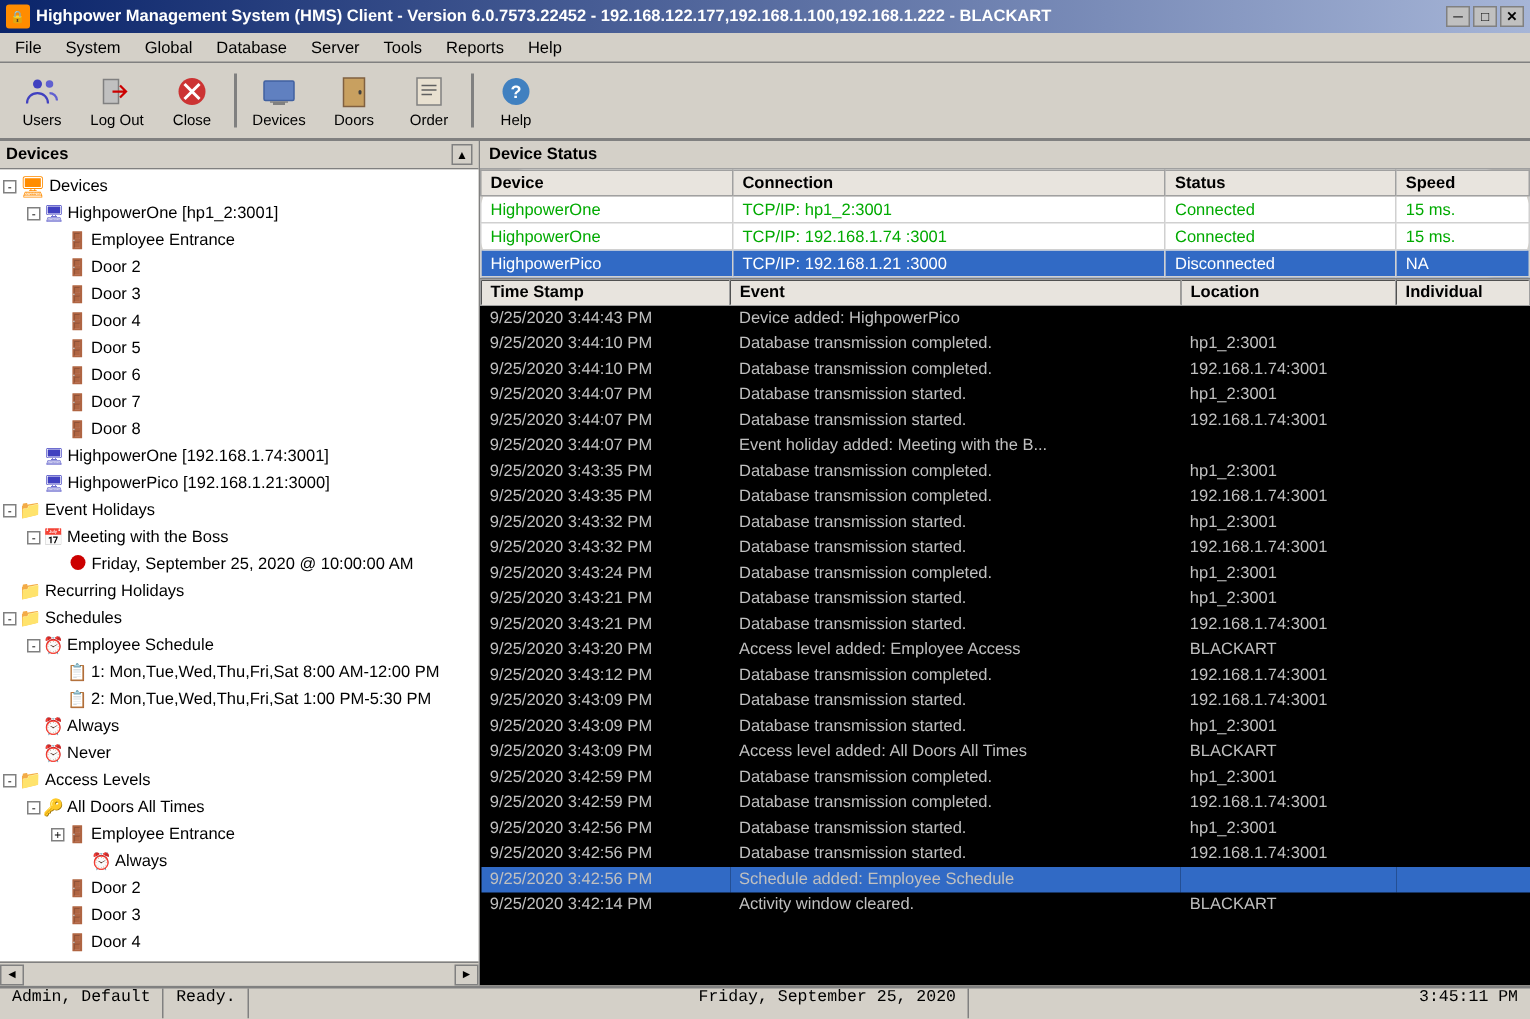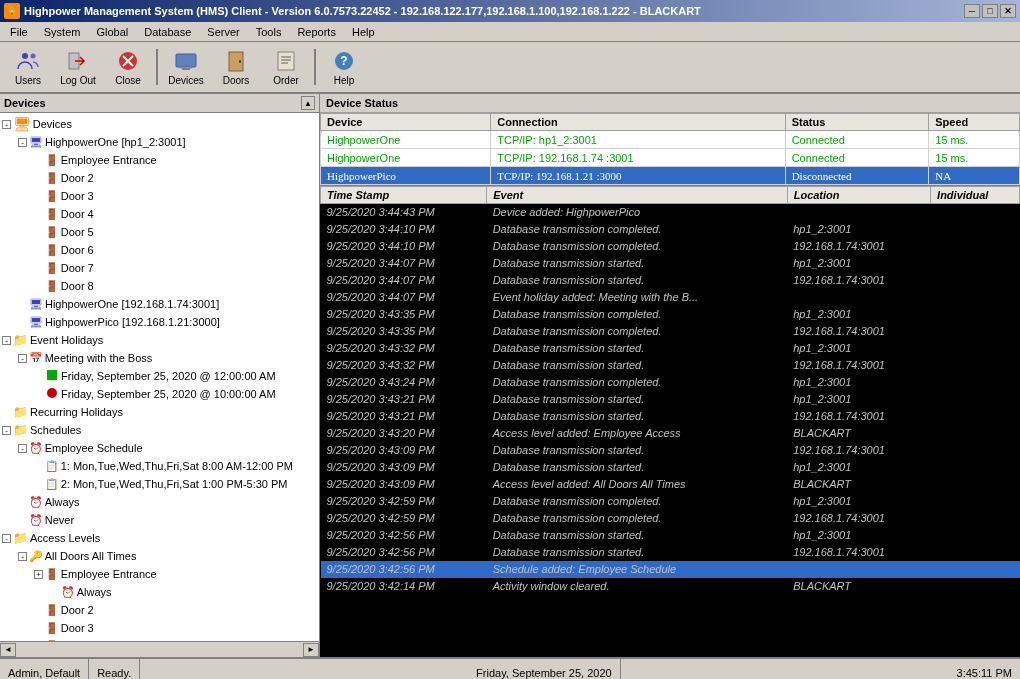--- a/index.html
+++ b/index.html
@@ -32,35 +32,35 @@
     
     #right-panel { flex: 1; display: flex; flex-direction: column; background: #d4d0c8; }
     
     
     #device-status { background: #d4d0c8; border-bottom: 1px solid #808080; }
     #device-status-header { background: #d4d0c8; padding: 3px 6px; font-weight: bold; font-size: 11px; border-bottom: 1px solid #a0a0a0; }
     #device-status-table { width: 100%; border-collapse: collapse; background: white; border-radius: 29px; }
     #device-status-table th { background: #e8e4de; border: 1px solid #a0a0a0; padding: 2px 6px; text-align: left; font-size: 11px; font-weight: bold; }
     #device-status-table td { border: 1px solid #d0d0d0; padding: 1px 6px; font-size: 11px; height: 18px; }
     .row-selected-blue { background: #316ac5; color: white; }
-    .row-selected-blue td { color: white; font-family: Liberation Serif, serif; }
+    .row-selected-blue td { color: white; }
     
     
     #activity { flex: 1; display: flex; flex-direction: column; overflow: hidden; }
     #activity-header { background: #d4d0c8; padding: 3px 6px; font-weight: bold; font-size: 11px; border-bottom: 1px solid #a0a0a0; border-top: 2px solid #808080; }
     #activity-table-container { flex: 1; overflow-y: auto; background: black; }
-    #activity-table { width: 100%; border-collapse: collapse; font-style: italic; }
+    #activity-table { width: 100%; border-collapse: collapse; }
     #activity-table th { background: #e8e4de; border: 1px solid #a0a0a0; padding: 2px 6px; text-align: left; font-size: 11px; font-weight: bold; color: black; position: sticky; top: 0; }
     #activity-table td { padding: 1px 6px; font-size: 11px; height: 17px; color: #c0c0c0; border-bottom: none; }
     .activity-row-highlighted { background: #316ac5; }
     .activity-row-highlighted td { color: white; }
     
     
     #status-bar { background: #d4d0c8; border-top: 2px solid #808080; height: 22px; display: flex; align-items: center; font-size: 11px; }
-    .status-segment { padding: 0 8px; border-right: 1px solid #808080; height: 100%; display: flex; align-items: flex-end; }
+    .status-segment { padding: 0 8px; border-right: 1px solid #808080; height: 100%; display: flex; align-items: flex-start; font-family: Liberation Mono, monospace; }
     .status-segment:last-child { border-right: none; margin-left: auto; }
     
     #activity-table-container::-webkit-scrollbar { width: 14px; }
     #activity-table-container::-webkit-scrollbar-track { background: #d4d0c8; }
     #activity-table-container::-webkit-scrollbar-thumb { background: #a0a0a0; border: 1px solid #808080; }
     
     .panel-wrapper { display: flex; flex-direction: column; width: 320px; border-right: 1px solid #808080; }
     .panel-header-row { background: #d4d0c8; border-bottom: 1px solid #808080; padding: 2px 4px; display: flex; align-items: center; justify-content: space-between; }
     .panel-header-row span { font-weight: bold; font-size: 11px; }
     .panel-scroll-btn { width: 14px; height: 14px; background: #d4d0c8; border: 1px solid #808080; cursor: pointer; display: flex; align-items: center; justify-content: center; font-size: 8px; }
@@ -250,26 +250,20 @@
     <span style="display:inline-block;width:0px;flex-shrink:0;"></span>
     <span style="display:inline-block;width:9px;height:9px;border:1px solid #808080;background:#fff;text-align:center;line-height:7px;font-size:8px;cursor:pointer;flex-shrink:0;">-</span>
     <span style="margin:0 2px;flex-shrink:0;"><span style="color:#ffcc00;font-size:12px;">📁</span></span>
     <span class="tree-label" style="font-size:11px;">Event Holidays</span>
   </div>
           <div class="tree-item">
     <span style="display:inline-block;width:16px;flex-shrink:0;"></span>
     <span style="display:inline-block;width:9px;height:9px;border:1px solid #808080;background:#fff;text-align:center;line-height:7px;font-size:8px;cursor:pointer;flex-shrink:0;">-</span>
     <span style="margin:0 2px;flex-shrink:0;"><span style="color:#4040ff;font-size:11px;">📅</span></span>
     <span class="tree-label" style="font-size:11px;">Meeting with the Boss</span>
-  </div>
-          <div class="tree-item">
-    <span style="display:inline-block;width:32px;flex-shrink:0;"></span>
-    <span style="display:inline-block;width:9px;flex-shrink:0;"></span>
-    <span style="margin:0 2px;flex-shrink:0;"><span style="display:inline-block;width:10px;height:10px;background:#00aa00;border-radius:50;margin:0 2px;"></span></span>
-    <span class="tree-label" style="font-size:11px;">Friday, September 25, 2020 @ 12:00:00 AM</span>
   </div>
           <div class="tree-item">
     <span style="display:inline-block;width:32px;flex-shrink:0;"></span>
     <span style="display:inline-block;width:9px;flex-shrink:0;"></span>
     <span style="margin:0 2px;flex-shrink:0;"><span style="display:inline-block;width:10px;height:10px;background:#cc0000;border-radius:50%;margin:0 2px;"></span></span>
     <span class="tree-label" style="font-size:11px;">Friday, September 25, 2020 @ 10:00:00 AM</span>
   </div>
           <div class="tree-item">
     <span style="display:inline-block;width:0px;flex-shrink:0;"></span>
     <span style="display:inline-block;width:9px;flex-shrink:0;"></span>
@@ -491,20 +485,26 @@
     <td>192.168.1.74:3001</td>
     <td></td>
   </tr>
               <tr class="activity-row">
     <td>9/25/2020 3:43:20 PM</td>
     <td>Access level added: Employee Access</td>
     <td>BLACKART</td>
     <td></td>
   </tr>
               <tr class="activity-row">
+    <td>9/25/2020 3:43:12 PM</td>
+    <td>Database transmission completed.</td>
+    <td>192.168.1.74:3001</td>
+    <td></td>
+  </tr>
+              <tr class="activity-row">
     <td>9/25/2020 3:43:09 PM</td>
     <td>Database transmission started.</td>
     <td>192.168.1.74:3001</td>
     <td></td>
   </tr>
               <tr class="activity-row">
     <td>9/25/2020 3:43:09 PM</td>
     <td>Database transmission started.</td>
     <td>hp1_2:3001</td>
     <td></td>

